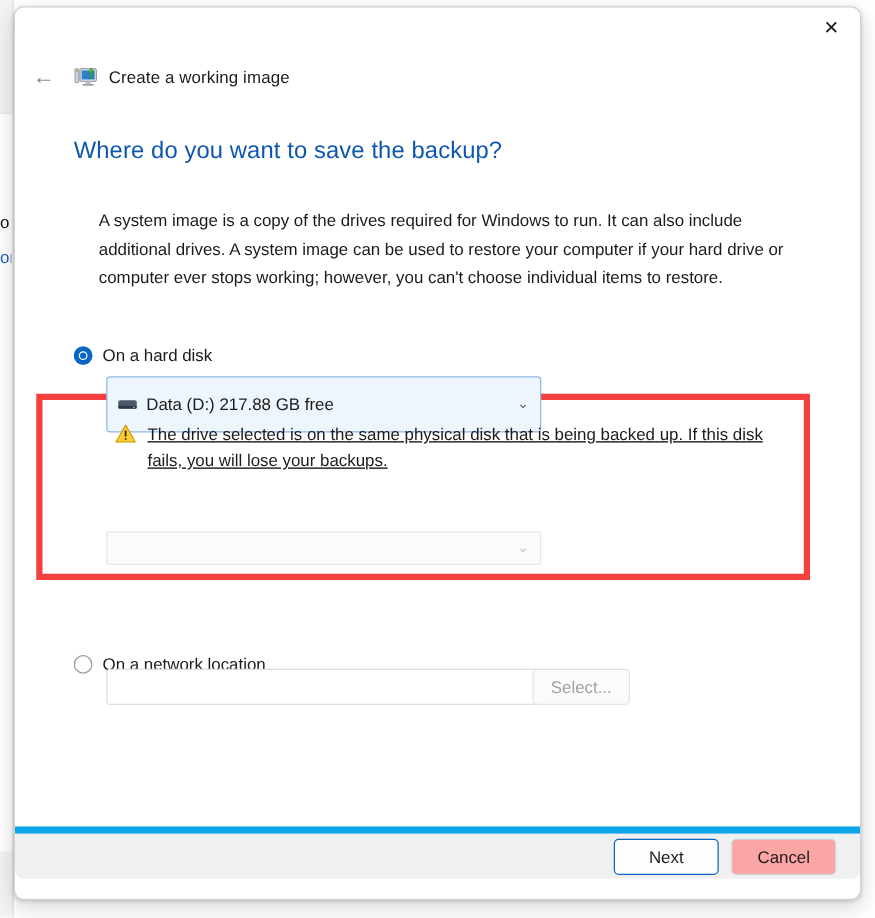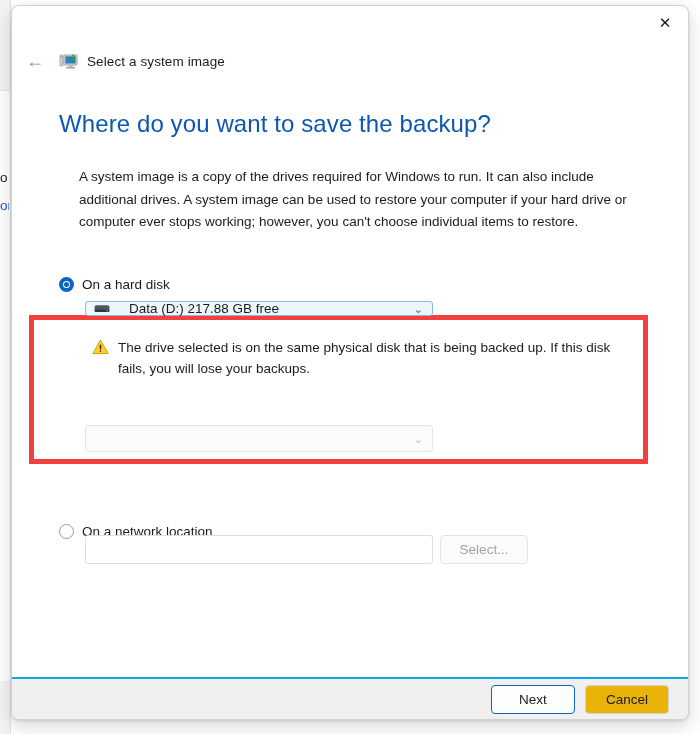--- a/index.html
+++ b/index.html
@@ -127,21 +127,21 @@
   
   .content {
     position: relative;
     padding: 0 0 0 0;
     height: 594px;
   }
   .page-heading {
     position: absolute;
     left: 47px;
     top: 26px;
-    font-size: 24px;
+    font-size: 19px;
     color: #0d57b2;
     letter-spacing: 0.1px;
   }
   .body-copy {
     position: absolute;
     left: 47px;
     top: 82px;
     width: 573px;
     font-size: 13.5px;
     color: #1b1b1b;
@@ -245,20 +245,21 @@
   .combo-text {
     margin-left: 7px;
     white-space: nowrap;
   }
 
   
   .warn-wrap {
     position: absolute;
     display: flex;
     align-items: flex-start;
+    text-decoration: underline;
   }
   .warn-icon {
     width: 17px;
     height: 16px;
     flex: none;
     margin-top: 2px;
   }
   .warn-text {
     margin-left: 9px;
     font-size: 13.5px;
@@ -289,42 +290,42 @@
     color: #a2a2a2;
     display: flex;
     align-items: center;
     justify-content: center;
   }
 
   
   .footer {
     position: absolute;
     left: 0;
-    bottom: 0;
+    bottom: 16px;
     width: 100%;
     height: 42px;
     background: #f0f0f0;
-    border-top: 2px solid #0ea5e9;
+    border-top: 6px solid #0ea5e9;
     display: flex;
     align-items: center;
     justify-content: flex-end;
     box-sizing: border-box;
     padding-right: 19px;
     border-bottom-left-radius: 7px;
     border-bottom-right-radius: 7px;
   }
   .btn {
     box-sizing: border-box;
     height: 29px;
     min-width: 84px;
     padding: 0 14px;
     border-radius: 4px;
     font-size: 13.5px;
     color: #1b1b1b;
-    background: #eab308;
+    background: #fca5a5;
     border: 1px solid #d4d4d4;
     display: flex;
     align-items: center;
     justify-content: center;
     margin-left: 10px;
     cursor: pointer;
   }
   .btn.primary-focus {
     border: 1.6px solid #0a66c2;
     background: #fdfdfd;
@@ -354,40 +355,40 @@
           <rect x="1" y="4" width="3" height="11" rx="0.5" fill="#cfd4da" stroke="#8d949c" stroke-width="0.7"></rect>
           <rect x="1.6" y="5.1" width="1.8" height="1.3" fill="#8bbf3e"></rect>
           <rect x="5" y="4" width="13" height="10" rx="0.8" fill="#e9edf1" stroke="#7b8490" stroke-width="0.8"></rect>
           <rect x="6.3" y="5.3" width="10.4" height="7.3" fill="#2f7fc4"></rect>
           <rect x="9.3" y="14" width="4.4" height="2.2" fill="#b9c0c8"></rect>
           <rect x="7" y="16.1" width="9" height="1.5" rx="0.5" fill="#9aa2ab"></rect>
           <path d="M13.4 11.6 V6.7 h-1.9 L14.0 3.4 l2.5 3.3 h-1.9 v4.9 z" fill="#46b14b" stroke="#2f8a34" stroke-width="0.5"></path>
         </svg>
       </div>
 
-      <div class="app-title">Select a system image</div>
+      <div class="app-title">Create a working image</div>
     </div>
   </div>
 
   <div class="content">
 
     <div class="page-heading">Where do you want to save the backup?</div>
 
     <div class="body-copy">A system image is a copy of the drives required for Windows to run. It can also include additional drives. A system image can be used to restore your computer if your hard drive or computer ever stops working; however, you can't choose individual items to restore.</div>
 
     <div class="red-highlight"></div>
 
     <div class="option" style="top:193px;">
       <div class="radio-row">
         <span class="radio on"></span>
         <span class="radio-label">On a hard disk</span>
       </div>
     </div>
 
-    <div class="combo active" style="left:73px; top:217px; width:348px; height:15px;gap:12px;">
+    <div class="combo active" style="left:73px; top:217px; width:348px; height:45px;">
       <span class="drive-icon">
         <svg width="16" height="12" viewBox="0 0 16 12">
           <rect x="0.6" y="2.2" width="14.8" height="6.6" rx="1.6" fill="#4c5967"></rect>
           <rect x="0.6" y="6.6" width="14.8" height="2.4" rx="1" fill="#2e3945"></rect>
           <circle cx="13.2" cy="7.8" r="0.7" fill="#9fb0c0"></circle>
         </svg>
       </span>
       <span class="combo-text">Data (D:)  217.88 GB free</span>
       <span class="chev">⌄</span>
     </div>
@@ -411,21 +412,21 @@
 
     <div class="option" style="top:428px;margin-top:12px;">
       <div class="radio-row">
         <span class="radio off"></span>
         <span class="radio-label">On a network location</span>
       </div>
     </div>
 
     <div class="text-input" style="left:73px; top:451px; width:348px; height:29px;"></div>
 
-    <div class="select-btn" style="left:428px; top:451px; width:88px; height:29px;">Select...</div>
+    <div class="select-btn" style="left:414px; top:451px; width:78px; height:29px;">Select...</div>
 
   </div>
 
   <div class="footer">
     <div class="btn primary-focus">Next</div>
     <div class="btn">Cancel</div>
   </div>
 
 </div>
 

